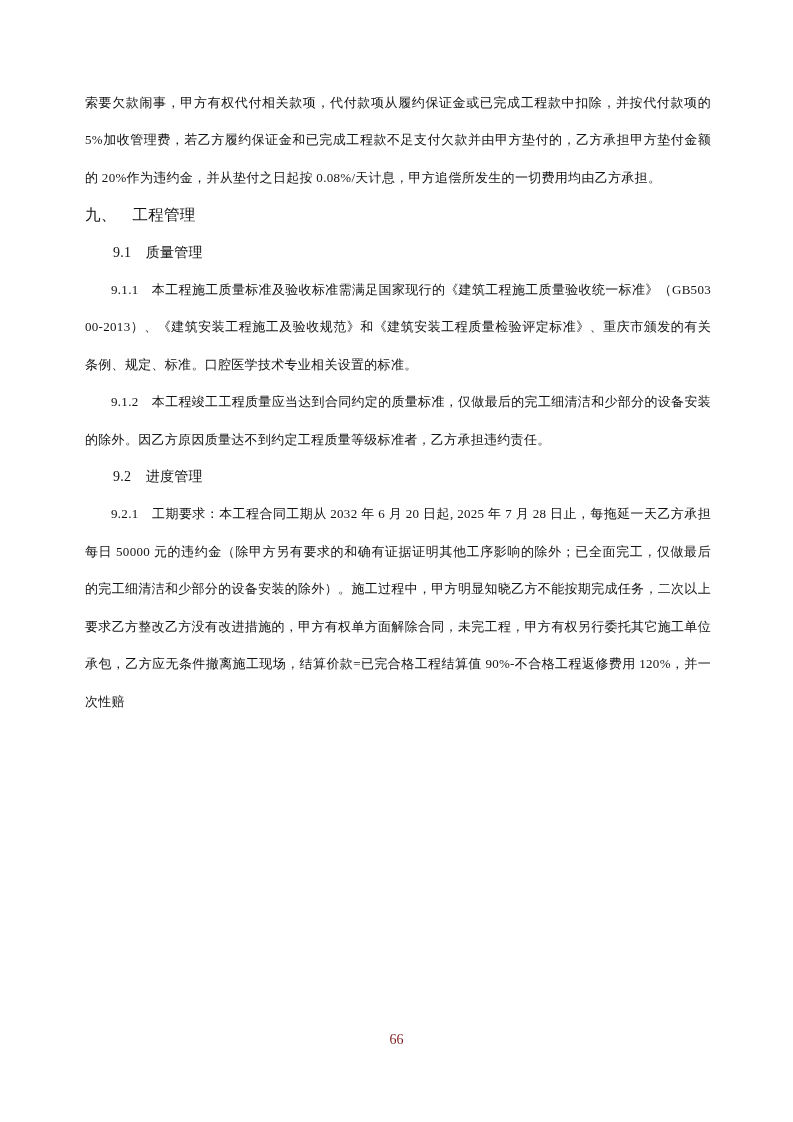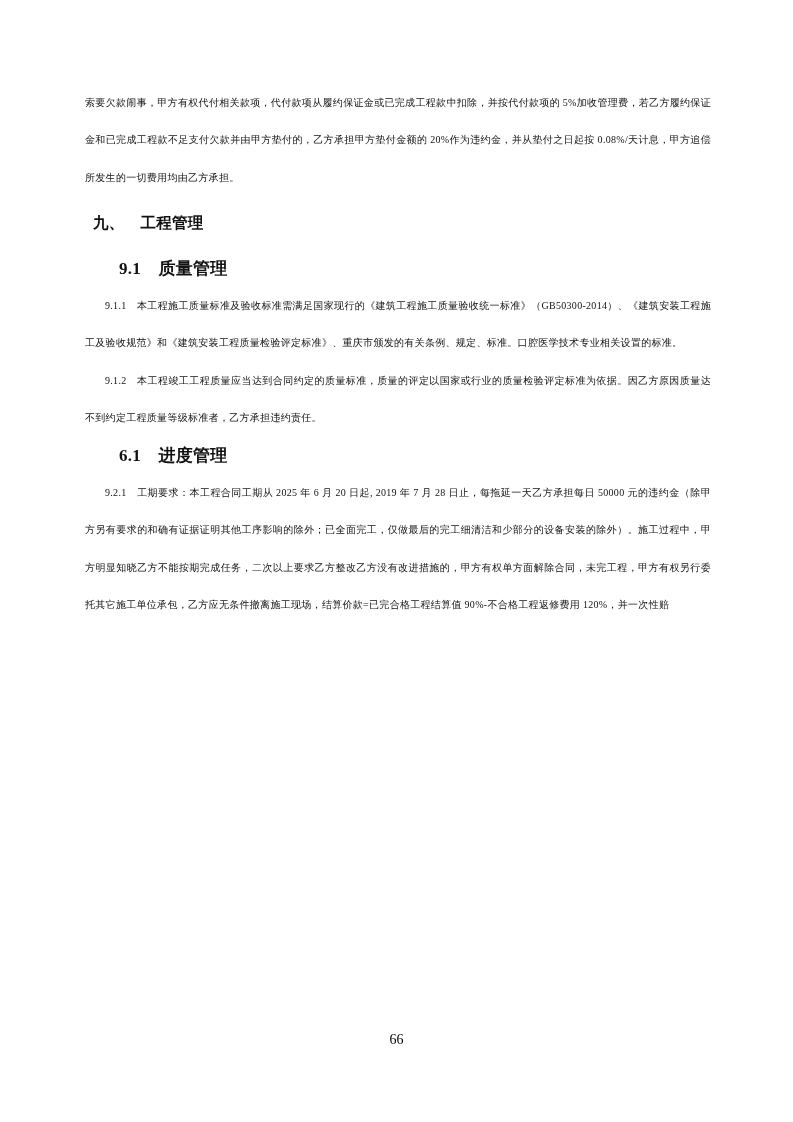--- a/index.html
+++ b/index.html
@@ -21,64 +21,64 @@
     background: #ffffff;
   }
   .content {
     position: absolute;
     left: 85px;
     top: 84px;
     width: 626px;
   }
   .para {
     margin: 0;
-    font-size: 10px;
+    font-size: 13px;
     line-height: 37.4px;
     text-align: justify;
     text-indent: 2em;
     letter-spacing: 0.3px;
     word-break: break-all;
   }
   .para.no-indent {
     text-indent: 0;
   }
   .heading-l1 {
-    margin: 8px;
+    margin: 0;
     font-size: 15.5px;
     line-height: 37.4px;
-    font-weight: bold;
+    font-weight: normal;
     text-indent: 0;
     letter-spacing: 0.3px;
   }
   .heading-l2 {
     margin: 0;
-    font-size: 17px;
+    font-size: 14px;
     line-height: 37.4px;
-    font-weight: bold;
+    font-weight: normal;
     text-indent: 2em;
     letter-spacing: 0.3px;
   }
   .footer {
     position: absolute;
     left: 0;
     right: 0;
     top: 1030px;
     text-align: center;
     font-size: 14px;
     line-height: 20px;
-    color: #000000;
+    color: #7f1d1d;
   }
 </style>
 </head>
 <body>
 
 <div class="page">
   <div class="content">
     <p class="para no-indent">索要欠款闹事，甲方有权代付相关款项，代付款项从履约保证金或已完成工程款中扣除，并按代付款项的 5%加收管理费，若乙方履约保证金和已完成工程款不足支付欠款并由甲方垫付的，乙方承担甲方垫付金额的 20%作为违约金，并从垫付之日起按 0.08%/天计息，甲方追偿所发生的一切费用均由乙方承担。</p>
     <p class="heading-l1">九、　工程管理</p>
     <p class="heading-l2">9.1　质量管理</p>
-    <p class="para">9.1.1　本工程施工质量标准及验收标准需满足国家现行的《建筑工程施工质量验收统一标准》（GB50300-2014）、《建筑安装工程施工及验收规范》和《建筑安装工程质量检验评定标准》、重庆市颁发的有关条例、规定、标准。口腔医学技术专业相关设置的标准。</p>
-    <p class="para">9.1.2　本工程竣工工程质量应当达到合同约定的质量标准，质量的评定以国家或行业的质量检验评定标准为依据。因乙方原因质量达不到约定工程质量等级标准者，乙方承担违约责任。</p>
-    <p class="heading-l2">6.1　进度管理</p>
-    <p class="para">9.2.1　工期要求：本工程合同工期从 2025 年 6 月 20 日起, 2019 年 7 月 28 日止，每拖延一天乙方承担每日 50000 元的违约金（除甲方另有要求的和确有证据证明其他工序影响的除外；已全面完工，仅做最后的完工细清洁和少部分的设备安装的除外）。施工过程中，甲方明显知晓乙方不能按期完成任务，二次以上要求乙方整改乙方没有改进措施的，甲方有权单方面解除合同，未完工程，甲方有权另行委托其它施工单位承包，乙方应无条件撤离施工现场，结算价款=已完合格工程结算值 90%-不合格工程返修费用 120%，并一次性赔</p>
+    <p class="para">9.1.1　本工程施工质量标准及验收标准需满足国家现行的《建筑工程施工质量验收统一标准》（GB50300-2013）、《建筑安装工程施工及验收规范》和《建筑安装工程质量检验评定标准》、重庆市颁发的有关条例、规定、标准。口腔医学技术专业相关设置的标准。</p>
+    <p class="para">9.1.2　本工程竣工工程质量应当达到合同约定的质量标准，仅做最后的完工细清洁和少部分的设备安装的除外。因乙方原因质量达不到约定工程质量等级标准者，乙方承担违约责任。</p>
+    <p class="heading-l2">9.2　进度管理</p>
+    <p class="para">9.2.1　工期要求：本工程合同工期从 2032 年 6 月 20 日起, 2025 年 7 月 28 日止，每拖延一天乙方承担每日 50000 元的违约金（除甲方另有要求的和确有证据证明其他工序影响的除外；已全面完工，仅做最后的完工细清洁和少部分的设备安装的除外）。施工过程中，甲方明显知晓乙方不能按期完成任务，二次以上要求乙方整改乙方没有改进措施的，甲方有权单方面解除合同，未完工程，甲方有权另行委托其它施工单位承包，乙方应无条件撤离施工现场，结算价款=已完合格工程结算值 90%-不合格工程返修费用 120%，并一次性赔</p>
   </div>
   <div class="footer">66</div>
 </div>
 
 </body></html>

